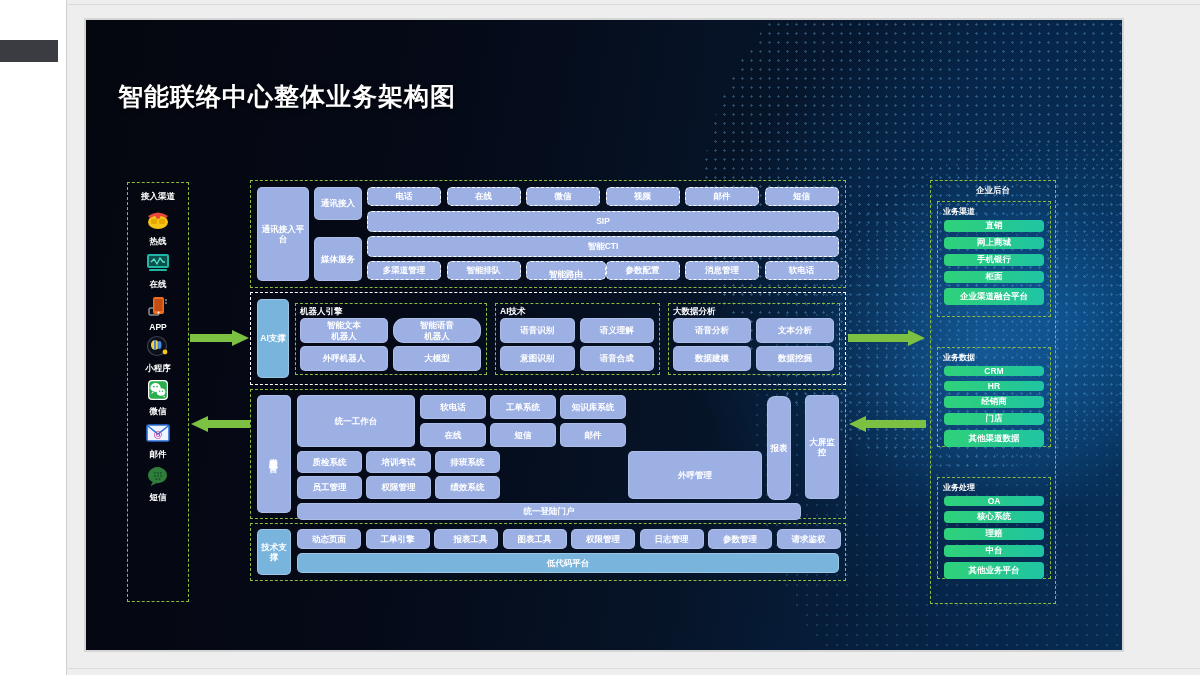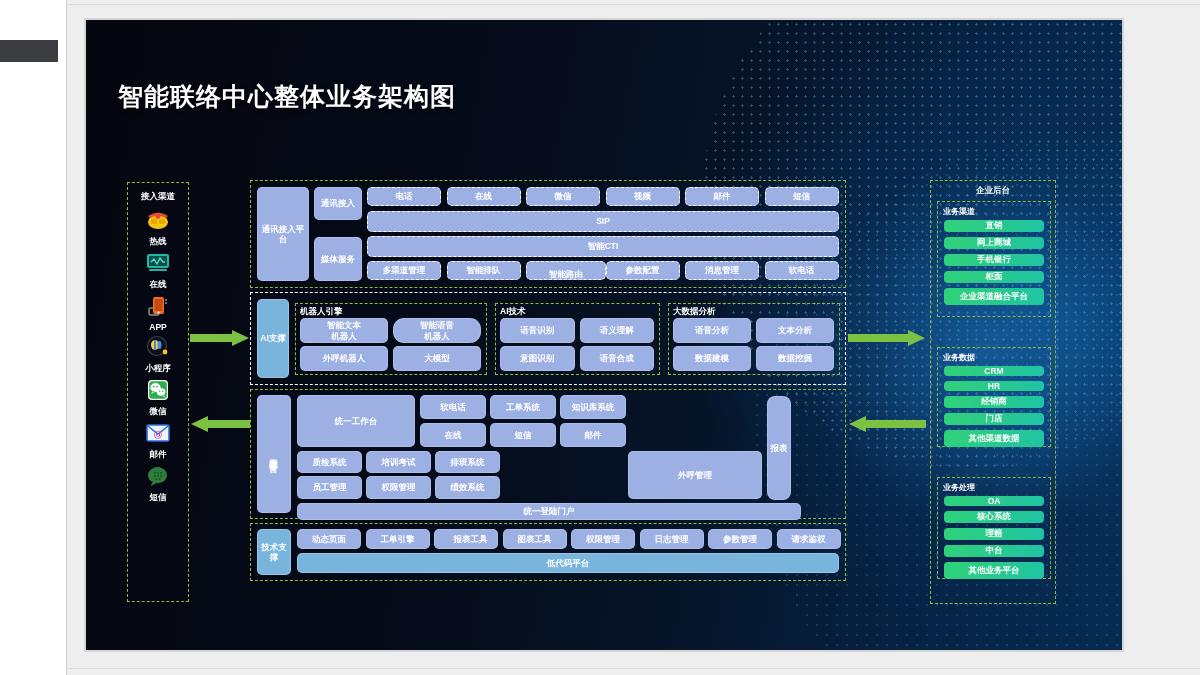--- a/index.html
+++ b/index.html
@@ -388,20 +388,23 @@
           <div class="bx peri" style="left: 185px; top: 296px; width: 65px; height: 23px;">
             <span>绩效系统</span>
           </div>
         </div>
       <div class="bx peri" style="left:378px;top:271px;width:134px;height:48px;">
         <span>外呼管理</span>
       </div>
       <div class="bx peri" style="left:517px;top:216px;width:24px;height:104px;border-radius:8px;">
         <span>报表</span>
       </div>
+      <div class="bx peri" style="left:555px;top:215px;width:34px;height:104px;">
+        <span>大屏监控</span>
+      </div>
       <div class="bx peri" style="left:47px;top:323px;width:504px;height:17px;">
         <span>统一登陆门户</span>
       </div>
 
       <div class="blk" style="left:0;top:343px;width:596px;height:58px;border:1px dashed #8dbb3a;"></div>
       <div class="bx sky" style="left:7px;top:349px;width:34px;height:46px;">
         <span>技术支撑</span>
       </div>
       <div id="tech-items">
           <div class="bx peri" style="left: 47px; top: 349px; width: 64px; height: 20px;">

